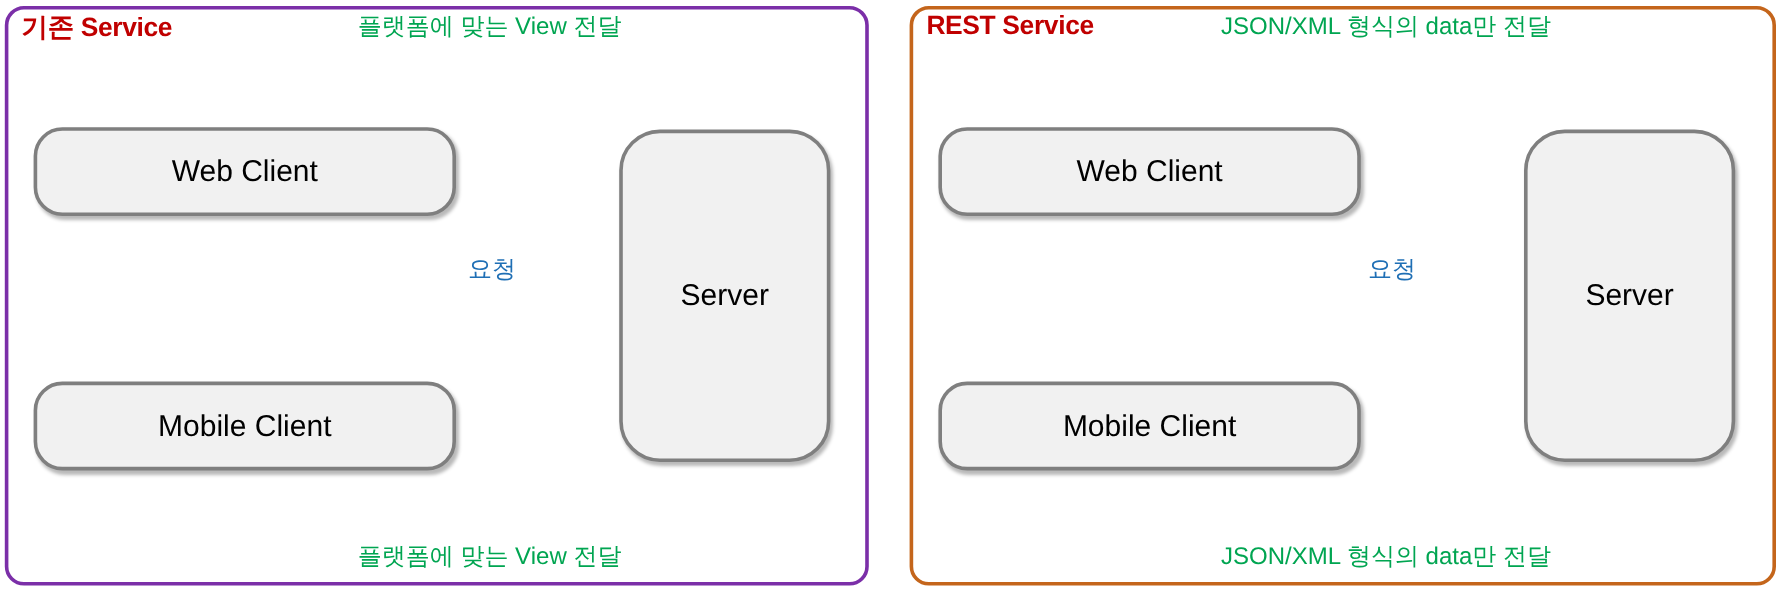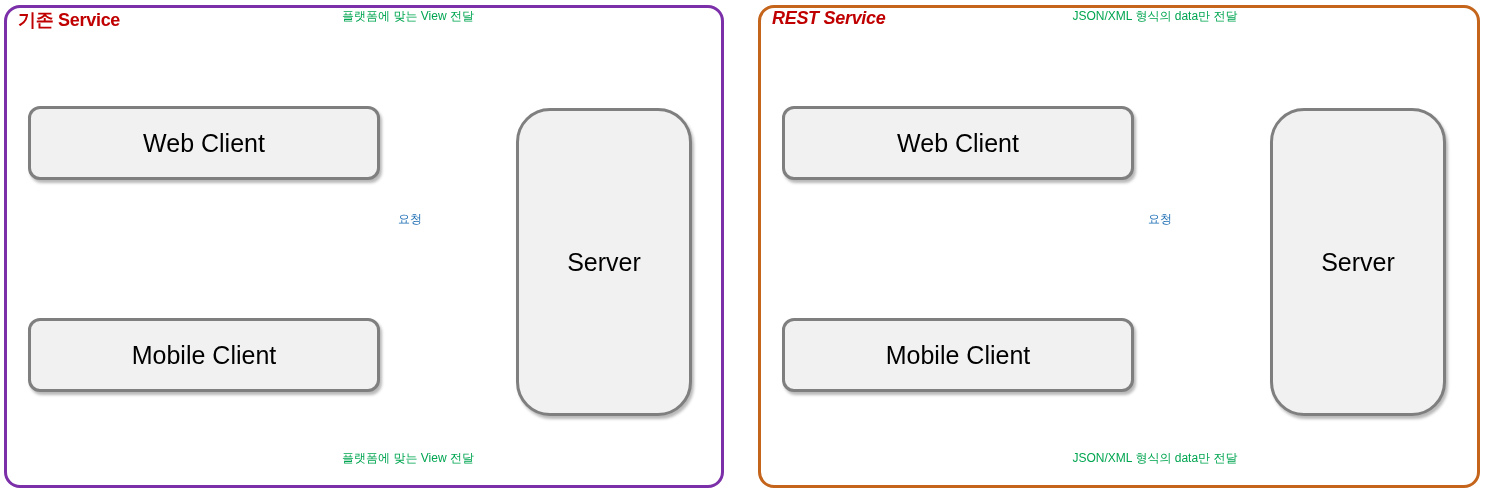--- a/index.html
+++ b/index.html
@@ -28,21 +28,21 @@
     box-sizing: border-box;
     background: #ffffff;
   }
   .panel--left  { left: 4px;   width: 720px; border: 3px solid #7B2FA8; }
   .panel--right { left: 758px; width: 722px; border: 3px solid #C4651B; }
 
   .panel-title {
     position: absolute;
     top: 8px;
     left: 14px;
-    font-size: 18px;
+    font-size: 22px;
     font-weight: bold;
     color: #C00000;
     letter-spacing: -0.3px;
     white-space: nowrap;
   }
 
   
   .node {
     position: absolute;
     box-sizing: border-box;
@@ -52,25 +52,25 @@
     display: flex;
     align-items: center;
     justify-content: center;
     color: #000000;
     font-size: 25px;
     white-space: nowrap;
   }
   .node--client {
     width: 352px;
     height: 74px;
-    border-radius: 12px;
+    border-radius: 24px;
   }
   .node--server {
     width: 176px;
-    height: 308px;
+    height: 277px;
     border-radius: 34px;
   }
 
   
   .web-left    { left: 28px;  top: 106px; }
   .mobile-left { left: 28px;  top: 318px; }
   .server-left { left: 516px; top: 108px; }
 
   
   .web-right    { left: 782px;  top: 106px; }
@@ -83,21 +83,21 @@
     left: 0;
     top: 0;
     width: 1485px;
     height: 496px;
     pointer-events: none;
   }
 
   
   .edge-label {
     position: absolute;
-    font-size: 12px;
+    font-size: 20px;
     white-space: nowrap;
     text-align: center;
   }
   .edge-label--green { color: #00A551; }
   .edge-label--blue  { color: #1F6FB5; }
 
   .lbl-top-left    { left: 218px;  top: 8px;   width: 380px; }
   .lbl-bottom-left { left: 218px;  top: 450px; width: 380px; }
   .lbl-mid-left    { left: 285px;  top: 212px; width: 250px; line-height: 1.32; }
 
@@ -168,21 +168,21 @@
   <div class="edge-label edge-label--green lbl-top-left">플랫폼에 맞는 View 전달</div>
 
   <div class="edge-label edge-label--green lbl-bottom-left">플랫폼에 맞는 View 전달</div>
 
   <div class="edge-label edge-label--blue lbl-mid-left">
     <span class="mid-line">요청</span>
   </div>
 
   <div class="panel panel--right"></div>
 
-  <div class="panel-title" style="left:772px;font-style:italic;">REST Service</div>
+  <div class="panel-title" style="left:772px;">REST Service</div>
 
   <div class="node node--client web-right">Web Client</div>
 
   <div class="node node--client mobile-right">Mobile Client</div>
 
   <div class="node node--server server-right">Server</div>
 
   <div class="edge-label edge-label--green lbl-top-right">JSON/XML 형식의 data만 전달</div>
 
   <div class="edge-label edge-label--green lbl-bottom-right">JSON/XML 형식의 data만 전달</div>

